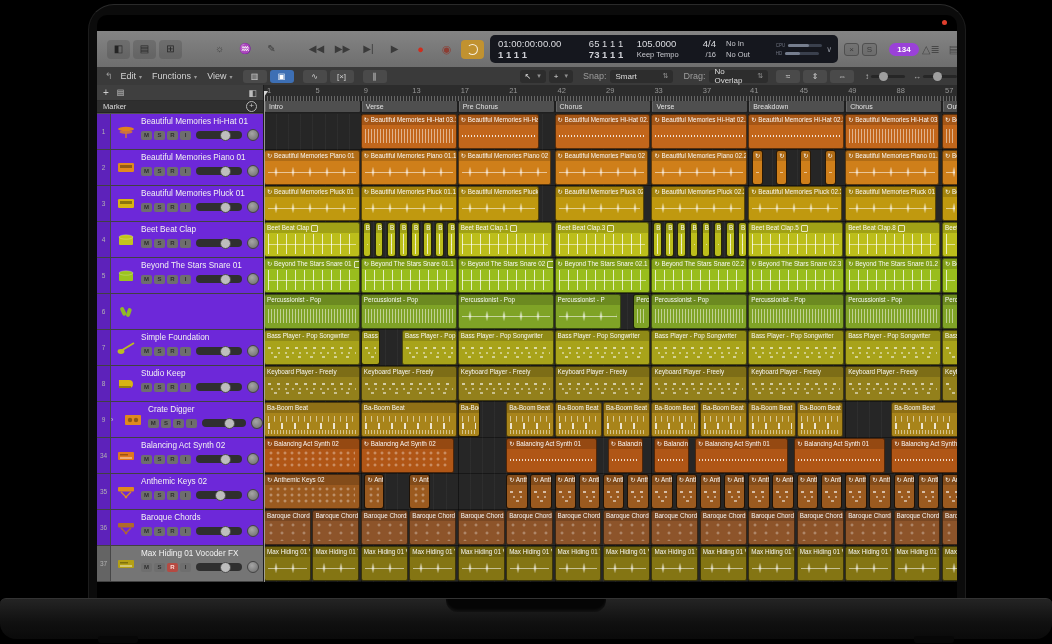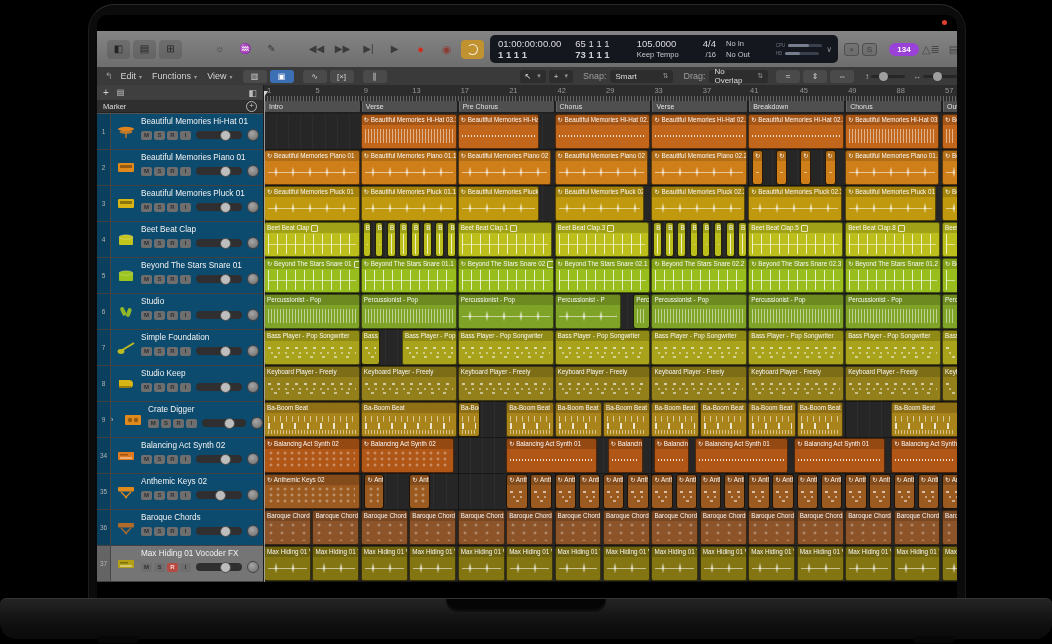--- a/index.html
+++ b/index.html
@@ -67,21 +67,21 @@
   .main{position:absolute;left:0;top:54px;width:860px;height:497px;}
   .tracklist{position:absolute;left:0;top:0;width:166px;height:497px;background:#505050;border-right:1px solid #1d1d1d;}
   .tl-head{position:absolute;left:0;top:0;width:166px;height:16px;background:#3f3f3f;border-bottom:1px solid #2c2c2c;
     display:flex;align-items:center;color:#cfcfcf;font-size:10px;padding:0 6px;box-sizing:border-box;gap:8px;}
   .tl-head .right{margin-left:auto;font-size:9px;color:#bdbdbd;}
   .tl-marker{position:absolute;left:0;top:16px;width:166px;height:12px;background:#2f2f2f;border-bottom:1px solid #242424;
     display:flex;align-items:center;color:#dcdcdc;font-size:7.5px;padding:0 6px;box-sizing:border-box;}
   .tl-marker .madd{margin-left:auto;width:9px;height:9px;border-radius:50%;border:1px solid #b5b5b5;color:#cccccc;
     font-size:8px;line-height:8px;text-align:center;}
   #tracks{position:absolute;left:0;top:29px;width:166px;}
-  .trow{position:absolute;left:0;width:166px;height:36px;border-bottom:1px solid #414141;background:#0c4a6e;box-sizing:border-box;display:flex;}
+  .trow{position:absolute;left:0;width:166px;height:36px;border-bottom:1px solid #414141;background:#6d28d9;box-sizing:border-box;display:flex;}
   .trow.sel{background:#757575;}
   .tnum{width:13px;background:rgba(0,0,0,.14);color:#b2b2b2;font-size:6.5px;display:flex;align-items:center;
     justify-content:center;border-right:1px solid #464646;}
   .tdisc{width:7px;color:#cfcfcf;font-size:7px;display:flex;align-items:center;}
   .ticon{width:30px;display:flex;align-items:center;justify-content:center;}
   .tbody{flex:1;padding-top:3px;overflow:hidden;}
   .tname{font-size:8.2px;color:#f2f2f2;line-height:10px;white-space:nowrap;}
   .tctrl{display:flex;align-items:center;gap:2px;margin-top:2px;}
   .mb{width:11px;height:9px;border-radius:2px;background:#6e6e6e;color:#2e2e2e;font-size:6px;font-weight:bold;
     display:flex;align-items:center;justify-content:center;}
@@ -198,21 +198,21 @@
             <button class="tbtn cycle">
                 <span class="cycle-ring"></span>
               </button>
           </div>
 
           <div class="lcd">
             <div class="lcd-col" style="width:78px;">
               <span class="r1">01:00:00:00.00</span>
               <span class="r2">1 1 1   1</span>
             </div>
-            <div class="lcd-col" style="width:62px;">
+            <div class="lcd-col" style="width:62px;text-align:center;">
               <span class="r1">65 1 1   1</span>
               <span class="r2">73 1 1   1</span>
             </div>
             <div class="lcd-col" style="width:52px;">
               <span class="r1">105.0000</span>
               <span class="small">Keep Tempo</span>
             </div>
             <div class="lcd-col" style="width:28px;text-align:right;align-items:flex-end;">
               <span class="r1">4/4</span>
               <span class="small">/16</span>
@@ -456,33 +456,20 @@
                 <div class="trow" style="top: 180px;">
                   <div class="tnum">6</div>
                   <div class="ticon">
                     <svg width="22" height="15" viewBox="0 0 22 15">
                       <g fill="#90b828">
                         <rect x="6" y="3" width="4" height="9" rx="2" transform="rotate(-25 8 7)"></rect>
                         <rect x="12" y="4" width="4" height="9" rx="2" transform="rotate(20 14 8)"></rect>
                       </g>
                     </svg>
                   </div>
-                  <div class="tbody">
-                    <div class="tname">Studio</div>
-                    <div class="tctrl">
-                      <span class="mb">M</span>
-                      <span class="mb">S</span>
-                      <span class="mb">R</span>
-                      <span class="mb">I</span>
-                      <span class="vsl">
-                        <span class="vknob" style="left:24px"></span>
-                      </span>
-                      <span class="pan"></span>
-                    </div>
-                  </div>
                 </div>
                 <div class="trow" style="top: 216px;">
                   <div class="tnum">7</div>
                   <div class="ticon">
                     <svg width="22" height="15" viewBox="0 0 22 15">
                       <line x1="4" y1="12" x2="19" y2="3" stroke="#bcbc20" stroke-width="2"></line>
                       <ellipse cx="6" cy="11.5" rx="3.4" ry="2.4" fill="#bcbc20"></ellipse>
                     </svg>
                   </div>
                   <div class="tbody">

